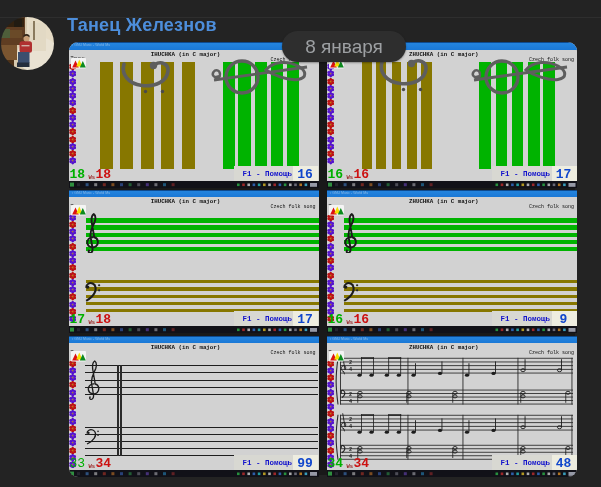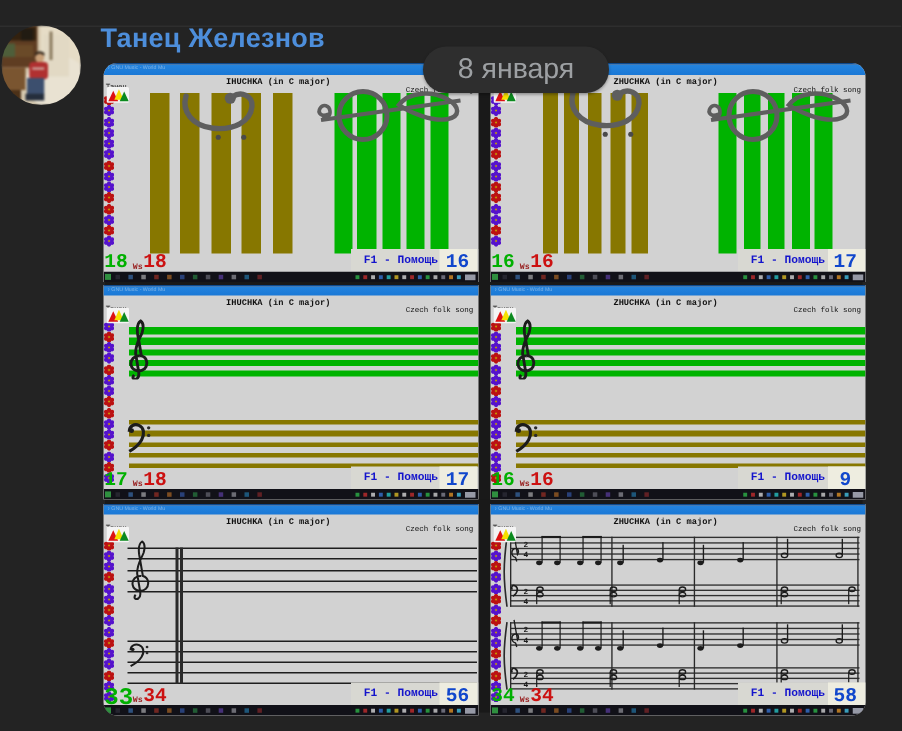--- a/index.html
+++ b/index.html
@@ -582,25 +582,25 @@
       <use href="#flower"></use>
     </svg>
     <svg class="abs" style="left:2px;top:15.5px" width="16" height="11" viewBox="0 0 16 11">
       <rect x="0" y="0" width="15" height="10.5" rx="1" fill="#f4f4f4"></rect>
       <path d="M1.2 9.5 L4.5 2.5 L7.8 9.5 Z" fill="#dd1111"></path>
       <path d="M5.2 8.5 L8.3 1.5 L11.4 8.5 Z" fill="#f5e000"></path>
       <path d="M8.8 9.5 L11.8 3 L14.8 9.5 Z" fill="#0b8a1e"></path>
     </svg>
     <div class="abs" style="left:165px;top:119.0px;width:85px;height:15px;background:#d8d8d2"></div>
 <div class="abs" style="left:224.5px;top:119.0px;width:25px;height:15px;background:#eeede0"></div>
-<div class="mono abs" style="left:1px;top:120.0px;font-size:16px;font-weight:bold;color:#00b000">33</div>
+<div class="mono abs" style="left:1px;top:120.0px;font-size:13px;font-weight:normal;color:#00b000">33</div>
 <div class="mono abs" style="left:20px;top:127.0px;font-size:5.5px;font-weight:bold;color:#992222">Ws</div>
 <div class="mono abs" style="left:27px;top:120.0px;font-size:13px;font-weight:bold;color:#cc1111">34</div>
 <div class="mono abs" style="left:174px;top:123.0px;font-size:7.5px;font-weight:bold;color:#1414cc">F1 - Помощь</div>
-<div class="mono abs" style="left:225px;top:120.0px;width:23px;font-size:13px;font-weight:bold;color:#1147cc;text-align:center">56</div>
+<div class="mono abs" style="left:225px;top:120.0px;width:23px;font-size:13px;font-weight:bold;color:#1147cc;text-align:center">99</div>
     <svg class="abs" style="left:0;top:134.0px" width="250" height="7.5" viewBox="0 0 250 7.5">
       <rect width="250" height="7.5" fill="#111118"></rect>
       <rect x="1" y="1.6" width="4" height="4" fill="#2f8f3f"></rect>
       <rect x="8.0" y="2.2" width="3" height="3" fill="#3a3a46" opacity="0.5"></rect>
       <rect x="16.6" y="2.2" width="3" height="3" fill="#4a90e2" opacity="0.5"></rect>
       <rect x="25.2" y="2.2" width="3" height="3" fill="#e8e8e8" opacity="0.5"></rect>
       <rect x="33.8" y="2.2" width="3" height="3" fill="#d23b2a" opacity="0.5"></rect>
       <rect x="42.4" y="2.2" width="3" height="3" fill="#e8882a" opacity="0.5"></rect>
       <rect x="51.0" y="2.2" width="3" height="3" fill="#3f6fd8" opacity="0.5"></rect>
       <rect x="59.6" y="2.2" width="3" height="3" fill="#31a84f" opacity="0.5"></rect>
@@ -800,21 +800,21 @@
       <path d="M1.2 9.5 L4.5 2.5 L7.8 9.5 Z" fill="#dd1111"></path>
       <path d="M5.2 8.5 L8.3 1.5 L11.4 8.5 Z" fill="#f5e000"></path>
       <path d="M8.8 9.5 L11.8 3 L14.8 9.5 Z" fill="#0b8a1e"></path>
     </svg>
     <div class="abs" style="left:165px;top:119.0px;width:85px;height:15px;background:#d8d8d2"></div>
 <div class="abs" style="left:225.0px;top:119.0px;width:25px;height:15px;background:#eeede0"></div>
 <div class="mono abs" style="left:1px;top:120.0px;font-size:13px;font-weight:bold;color:#00b000">34</div>
 <div class="mono abs" style="left:20px;top:127.0px;font-size:5.5px;font-weight:bold;color:#992222">Ws</div>
 <div class="mono abs" style="left:27px;top:120.0px;font-size:13px;font-weight:bold;color:#cc1111">34</div>
 <div class="mono abs" style="left:174px;top:123.0px;font-size:7.5px;font-weight:bold;color:#1414cc">F1 - Помощь</div>
-<div class="mono abs" style="left:225.5px;top:120.0px;width:23px;font-size:13px;font-weight:bold;color:#1147cc;text-align:center">58</div>
+<div class="mono abs" style="left:225.5px;top:120.0px;width:23px;font-size:13px;font-weight:bold;color:#1147cc;text-align:center">48</div>
     <svg class="abs" style="left:0;top:134.0px" width="250.5" height="7.5" viewBox="0 0 250.5 7.5">
       <rect width="250.5" height="7.5" fill="#111118"></rect>
       <rect x="1" y="1.6" width="4" height="4" fill="#2f8f3f"></rect>
       <rect x="8.0" y="2.2" width="3" height="3" fill="#3a3a46" opacity="0.5"></rect>
       <rect x="16.6" y="2.2" width="3" height="3" fill="#4a90e2" opacity="0.5"></rect>
       <rect x="25.2" y="2.2" width="3" height="3" fill="#e8e8e8" opacity="0.5"></rect>
       <rect x="33.8" y="2.2" width="3" height="3" fill="#d23b2a" opacity="0.5"></rect>
       <rect x="42.4" y="2.2" width="3" height="3" fill="#e8882a" opacity="0.5"></rect>
       <rect x="51.0" y="2.2" width="3" height="3" fill="#3f6fd8" opacity="0.5"></rect>
       <rect x="59.6" y="2.2" width="3" height="3" fill="#31a84f" opacity="0.5"></rect>

